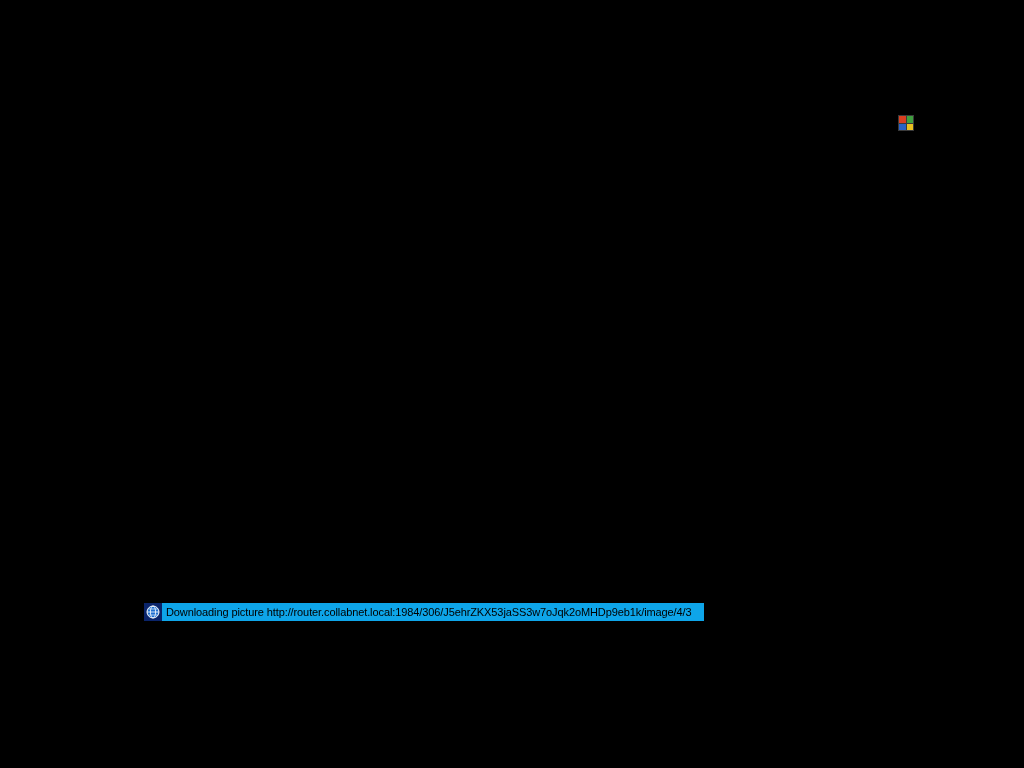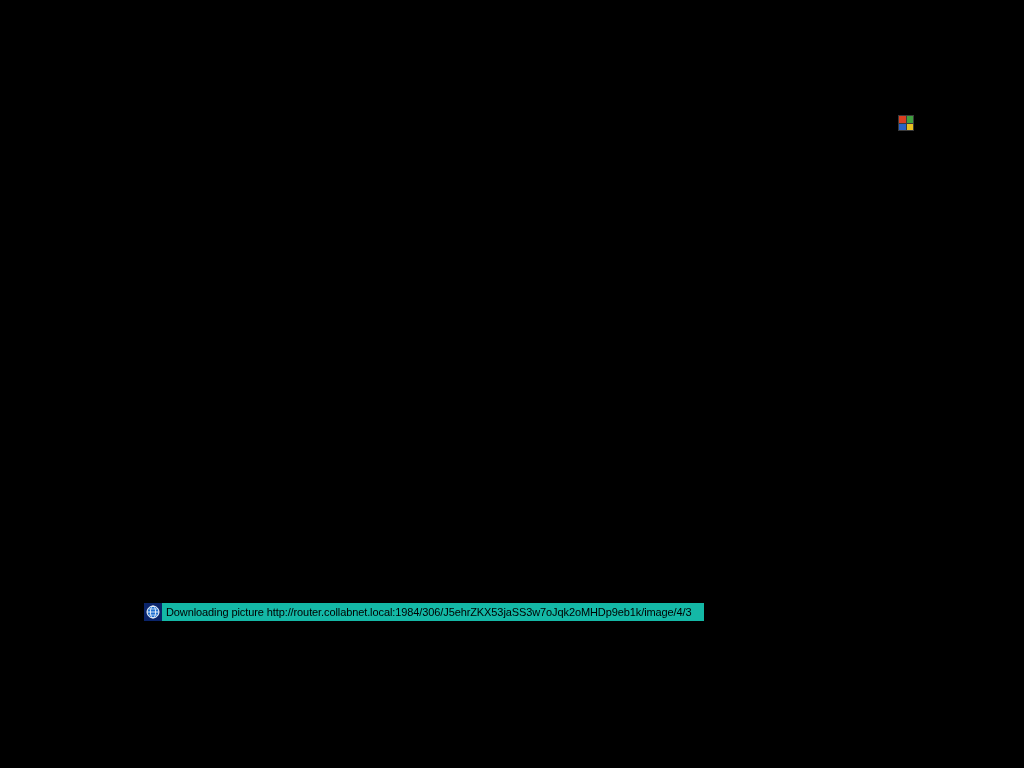--- a/index.html
+++ b/index.html
@@ -36,21 +36,21 @@
   .tray-icon i.q3 { background: #2a62c4; }
   .tray-icon i.q4 { background: #e8c020; }
 
   
   .status-window {
     position: absolute;
     left: 143px;
     top: 602px;
     width: 562px;
     height: 20px;
-    background: #14b8a6;
+    background: #0ea5e9;
     border: 1px solid #000000;
     box-sizing: border-box;
     display: flex;
     align-items: center;
   }
   .status-iconbox {
     width: 18px;
     height: 18px;
     flex: 0 0 18px;
     background: #0a246a;

